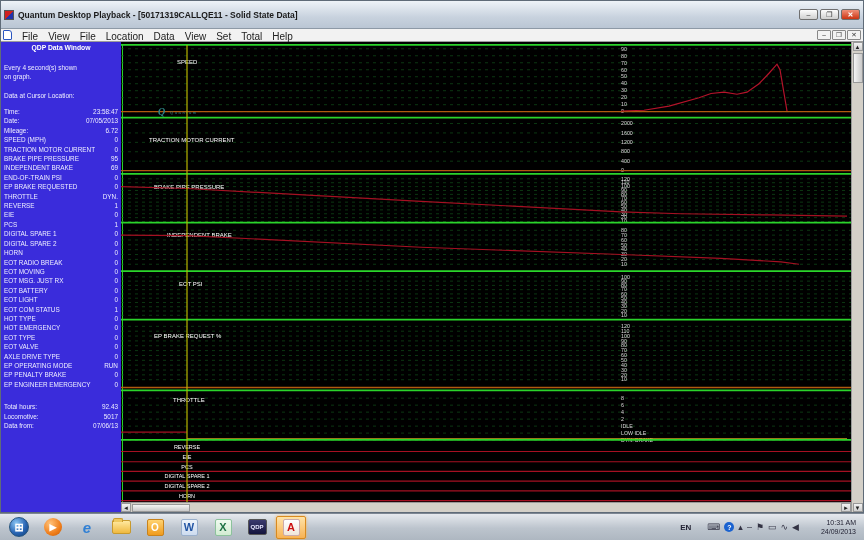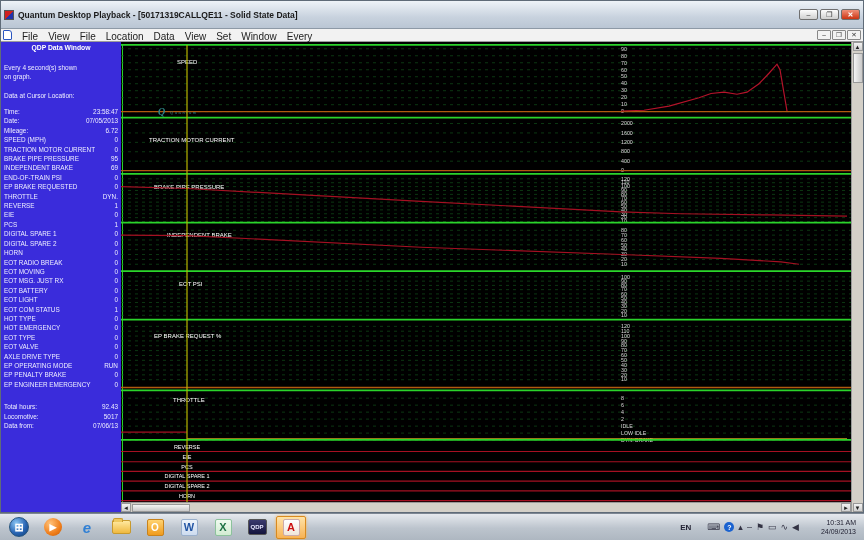--- a/index.html
+++ b/index.html
@@ -89,21 +89,21 @@
     <span class="title-text">Quantum Desktop Playback - [50171319CALLQE11 - Solid State Data]</span>
     <span class="win-btns">
       <span class="win-btn">–</span>
       <span class="win-btn">❐</span>
       <span class="win-btn close">✕</span>
     </span>
   </div>
 
   <div class="menubar">
     <span class="doc-icon"></span>
-    <span id="menu-items"><span class="menu-item">File</span><span class="menu-item">View</span><span class="menu-item">File</span><span class="menu-item">Location</span><span class="menu-item">Data</span><span class="menu-item">View</span><span class="menu-item">Set</span><span class="menu-item">Window</span><span class="menu-item">Every</span></span>
+    <span id="menu-items"><span class="menu-item">File</span><span class="menu-item">View</span><span class="menu-item">File</span><span class="menu-item">Location</span><span class="menu-item">Data</span><span class="menu-item">View</span><span class="menu-item">Set</span><span class="menu-item">Total</span><span class="menu-item">Help</span></span>
     <span class="menu-spacer"></span>
     <span class="mdi-btn">–</span>
     <span class="mdi-btn">❐</span>
     <span class="mdi-btn">✕</span>
   </div>
 
   <div class="content">
     <div class="datapanel">
       <div class="dp-header">QDP Data Window</div>
       <div class="dp-interval">

